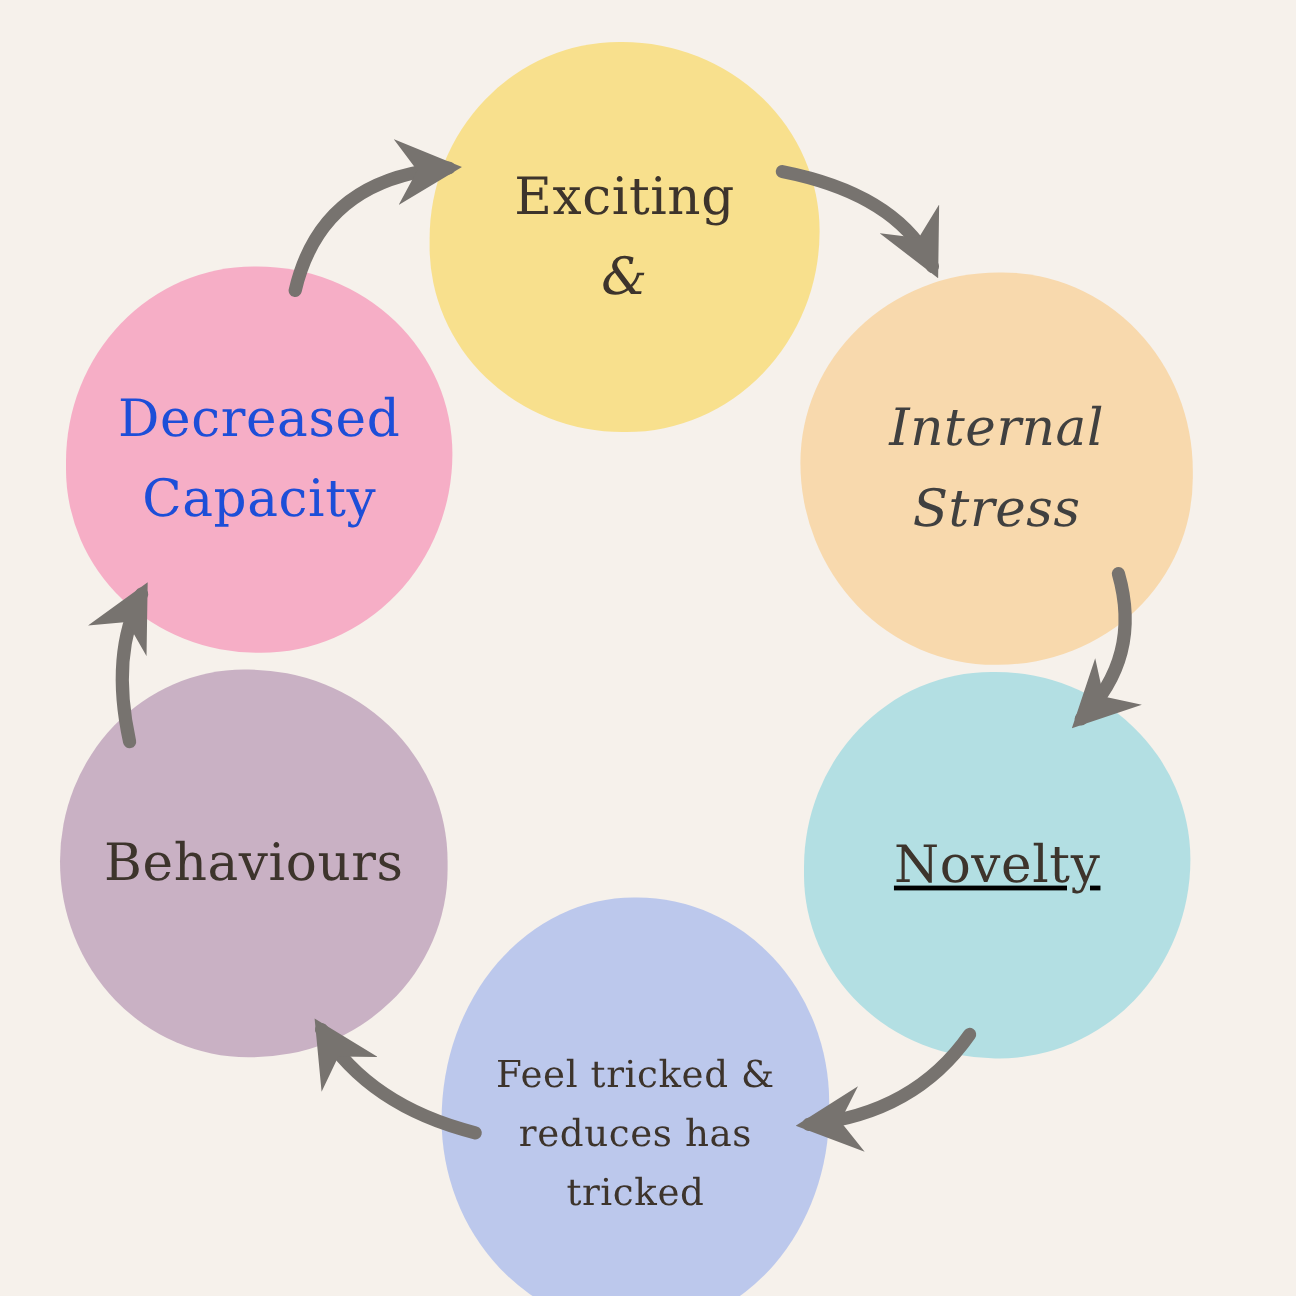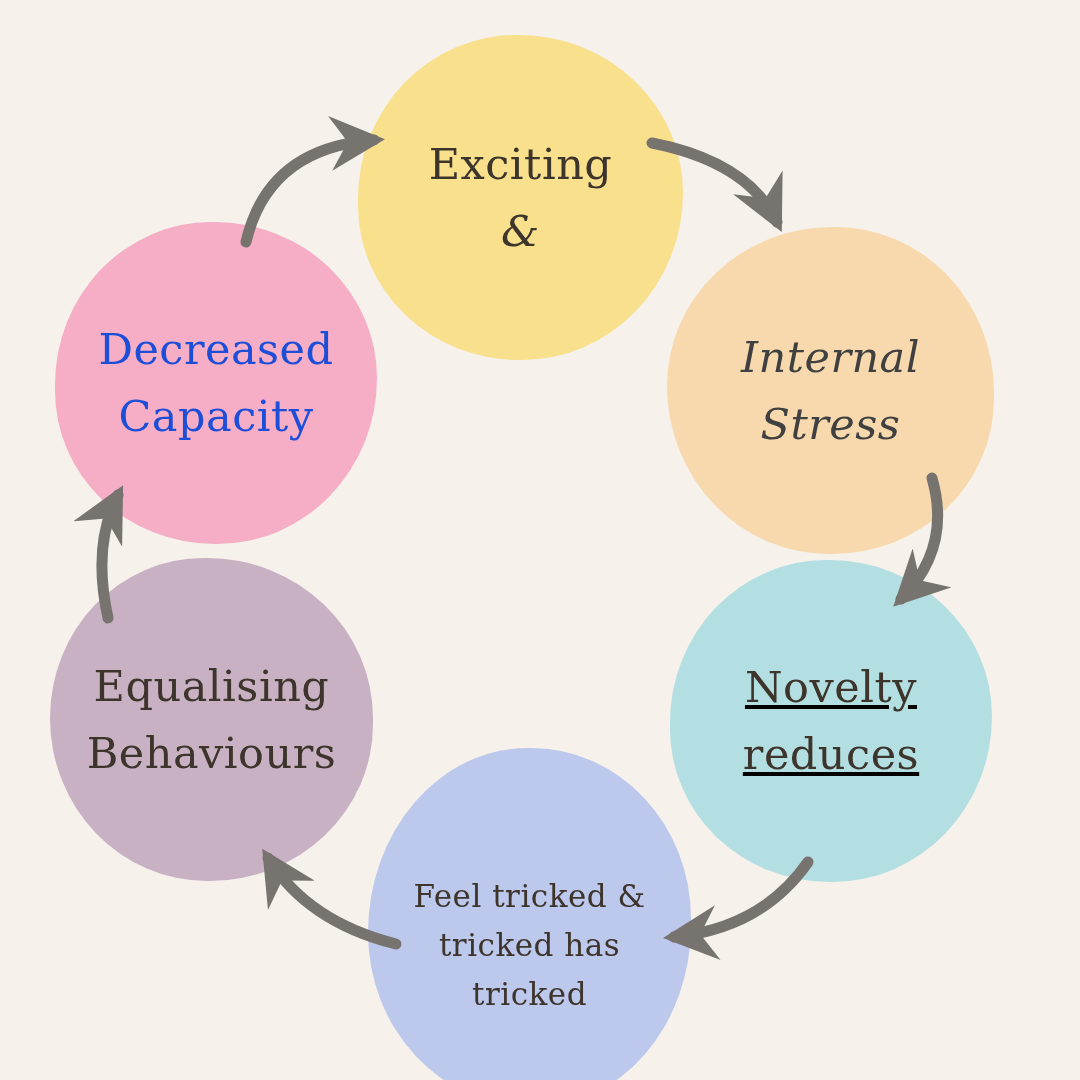--- a/index.html
+++ b/index.html
@@ -77,35 +77,33 @@
   <div class="circle c-internal" style="background-color: rgb(248, 217, 173);">
     <div class="label" style="color: #404040; font-style: italic;">
       <span>Internal</span>
       <span>Stress</span>
     </div>
   </div>
 
   <div class="circle c-novelty" style="background-color: rgb(179, 223, 227);">
     <div class="label" style="color: rgb(61, 52, 44);">
       <span>Novelty</span>
-      <span>reduces</span>
     </div>
   </div>
 
   <div class="circle c-tricked" style="background-color: rgb(188, 200, 236);">
     <div class="label" style="color: rgb(61, 52, 44);">
       <span>Feel tricked &amp;</span>
-      <span>tricked has</span>
+      <span>reduces has</span>
       <span>tricked</span>
     </div>
   </div>
 
   <div class="circle c-equalising" style="background-color: rgb(201, 177, 196);">
     <div class="label" style="color: rgb(61, 52, 44);">
-      <span>Equalising</span>
       <span>Behaviours</span>
     </div>
   </div>
 
   <div class="circle c-decreased" style="background-color: rgb(246, 174, 198);">
     <div class="label" style="color: #1d4ed8;">
       <span>Decreased</span>
       <span>Capacity</span>
     </div>
   </div>

